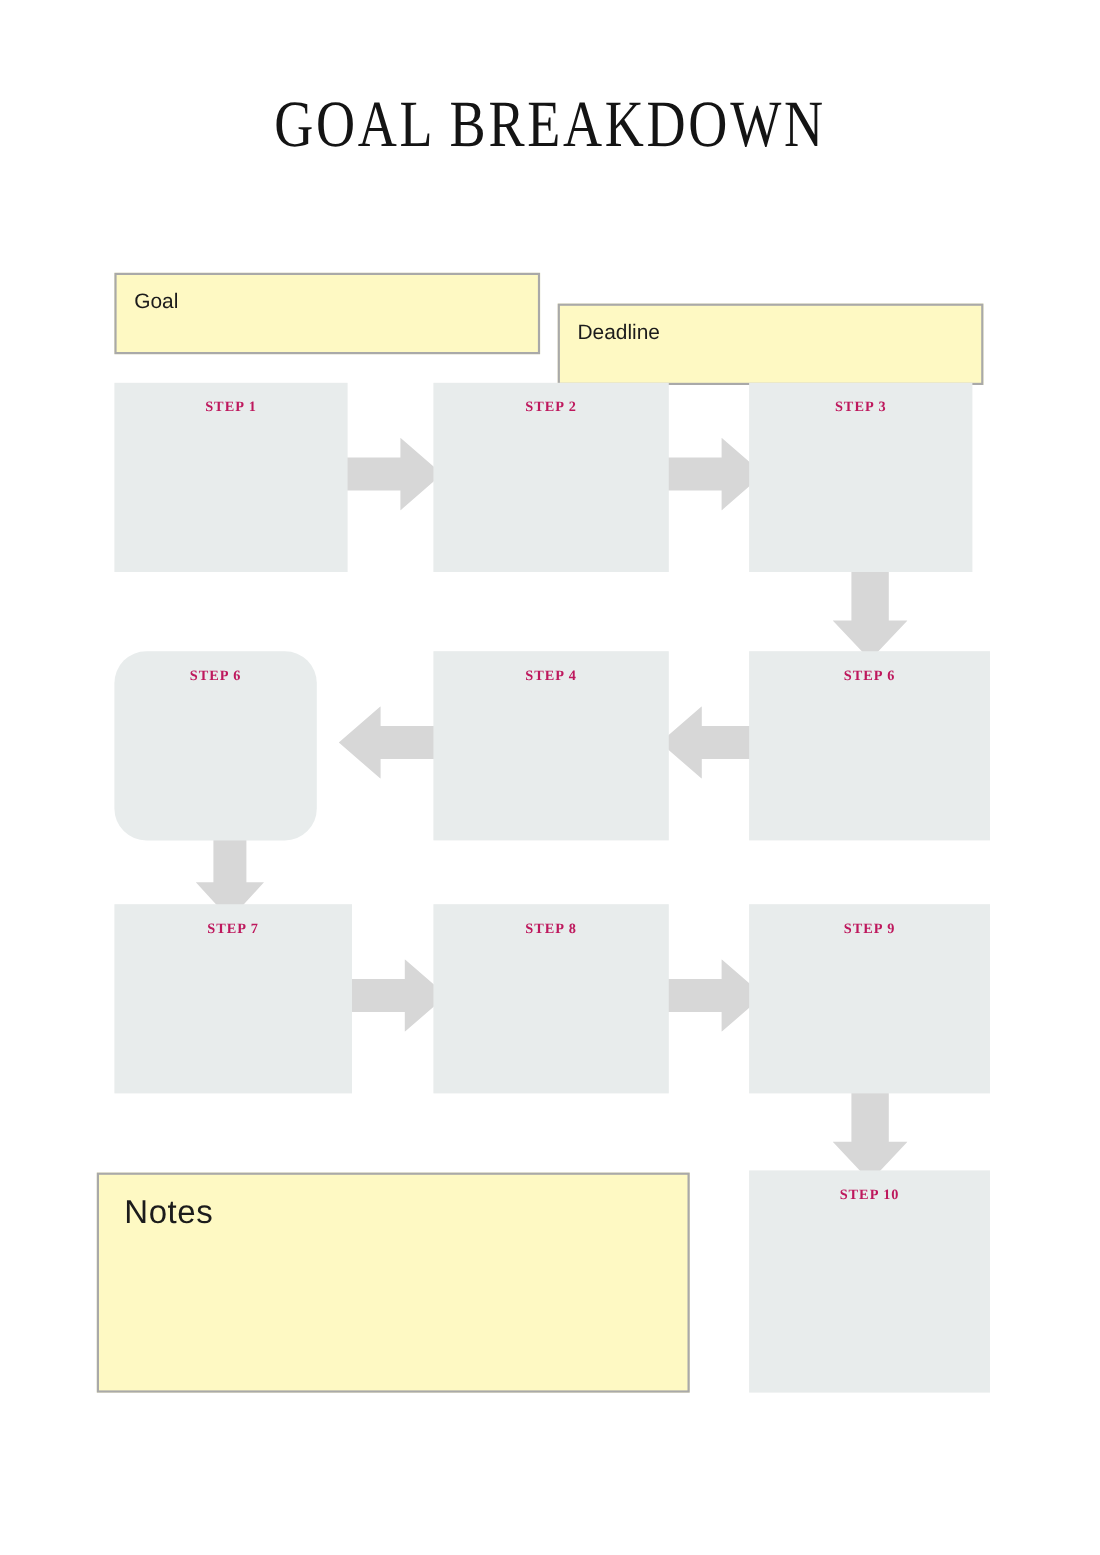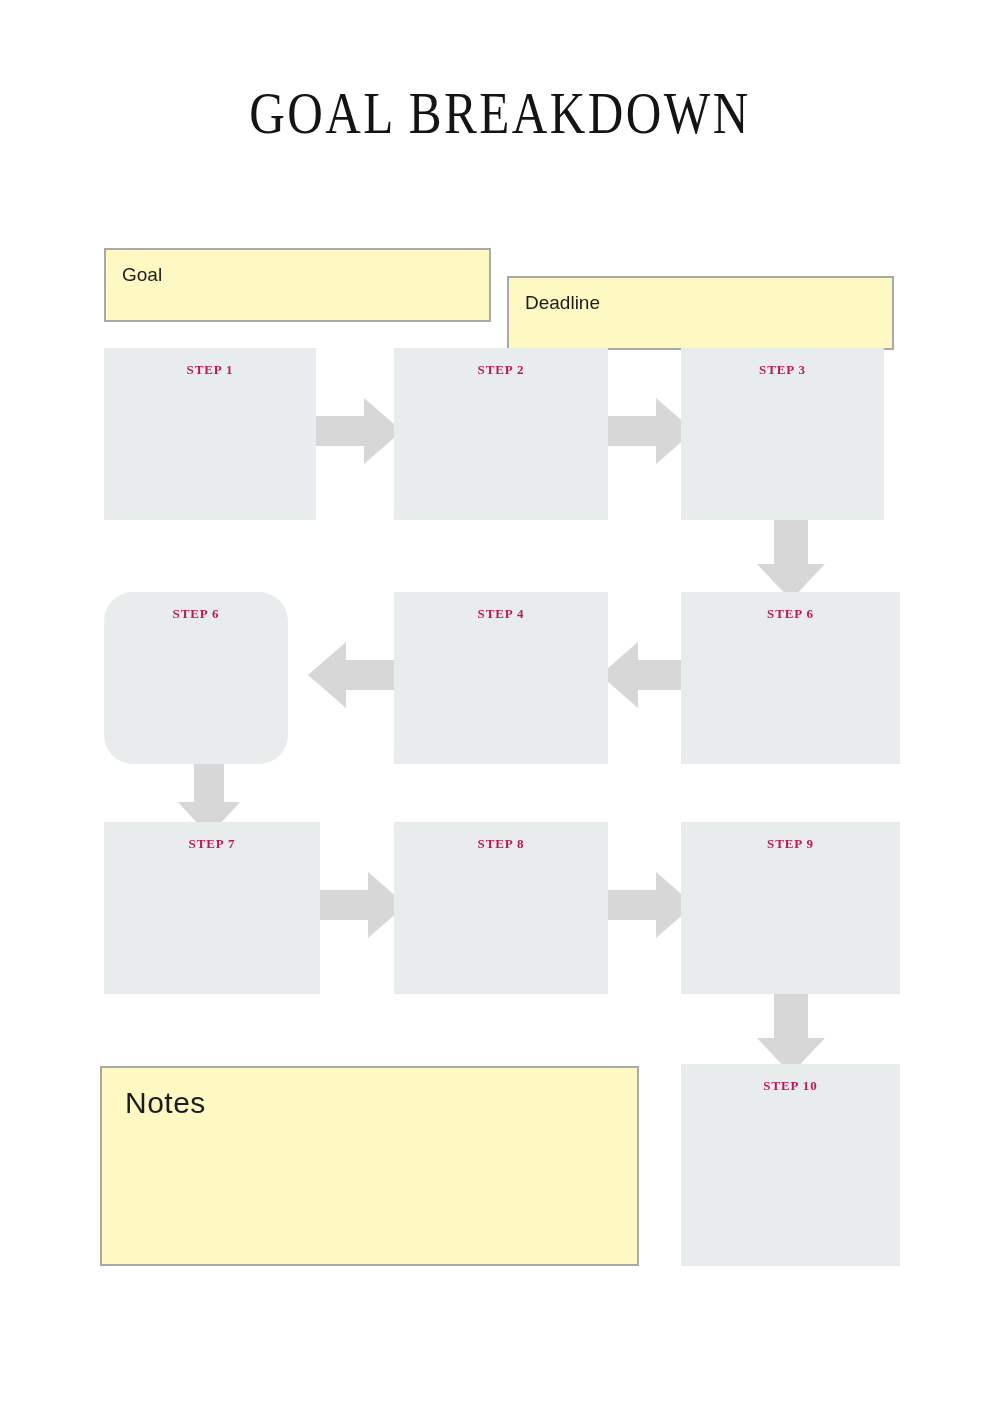--- a/index.html
+++ b/index.html
@@ -45,21 +45,21 @@
     font-family: "Liberation Sans", sans-serif;
     font-weight: 400;
     white-space: nowrap;
   }
   #goal-box   { left: 104px; top: 248px; width: 387px; height: 74px; }
   #goal-label { left: 16px; top: 14px; font-size: 19px; }
 
   #deadline-box   { left: 507px; top: 248px; width: 387px; height: 74px; margin-top: 28px; }
   #deadline-label { left: 16px; top: 14px; font-size: 19px; }
 
-  #notes-box   { left: 100px; top: 1066px; width: 539px; height: 200px; }
+  #notes-box   { left: 88px; top: 1066px; width: 539px; height: 200px; }
   #notes-label { left: 23px; top: 18px; font-size: 30px; letter-spacing: 0.5px; }
 
   
   .step-box {
     position: absolute;
     background: #e8ecec;
     box-sizing: border-box;
     z-index: 2;
   }
   .step-label {

